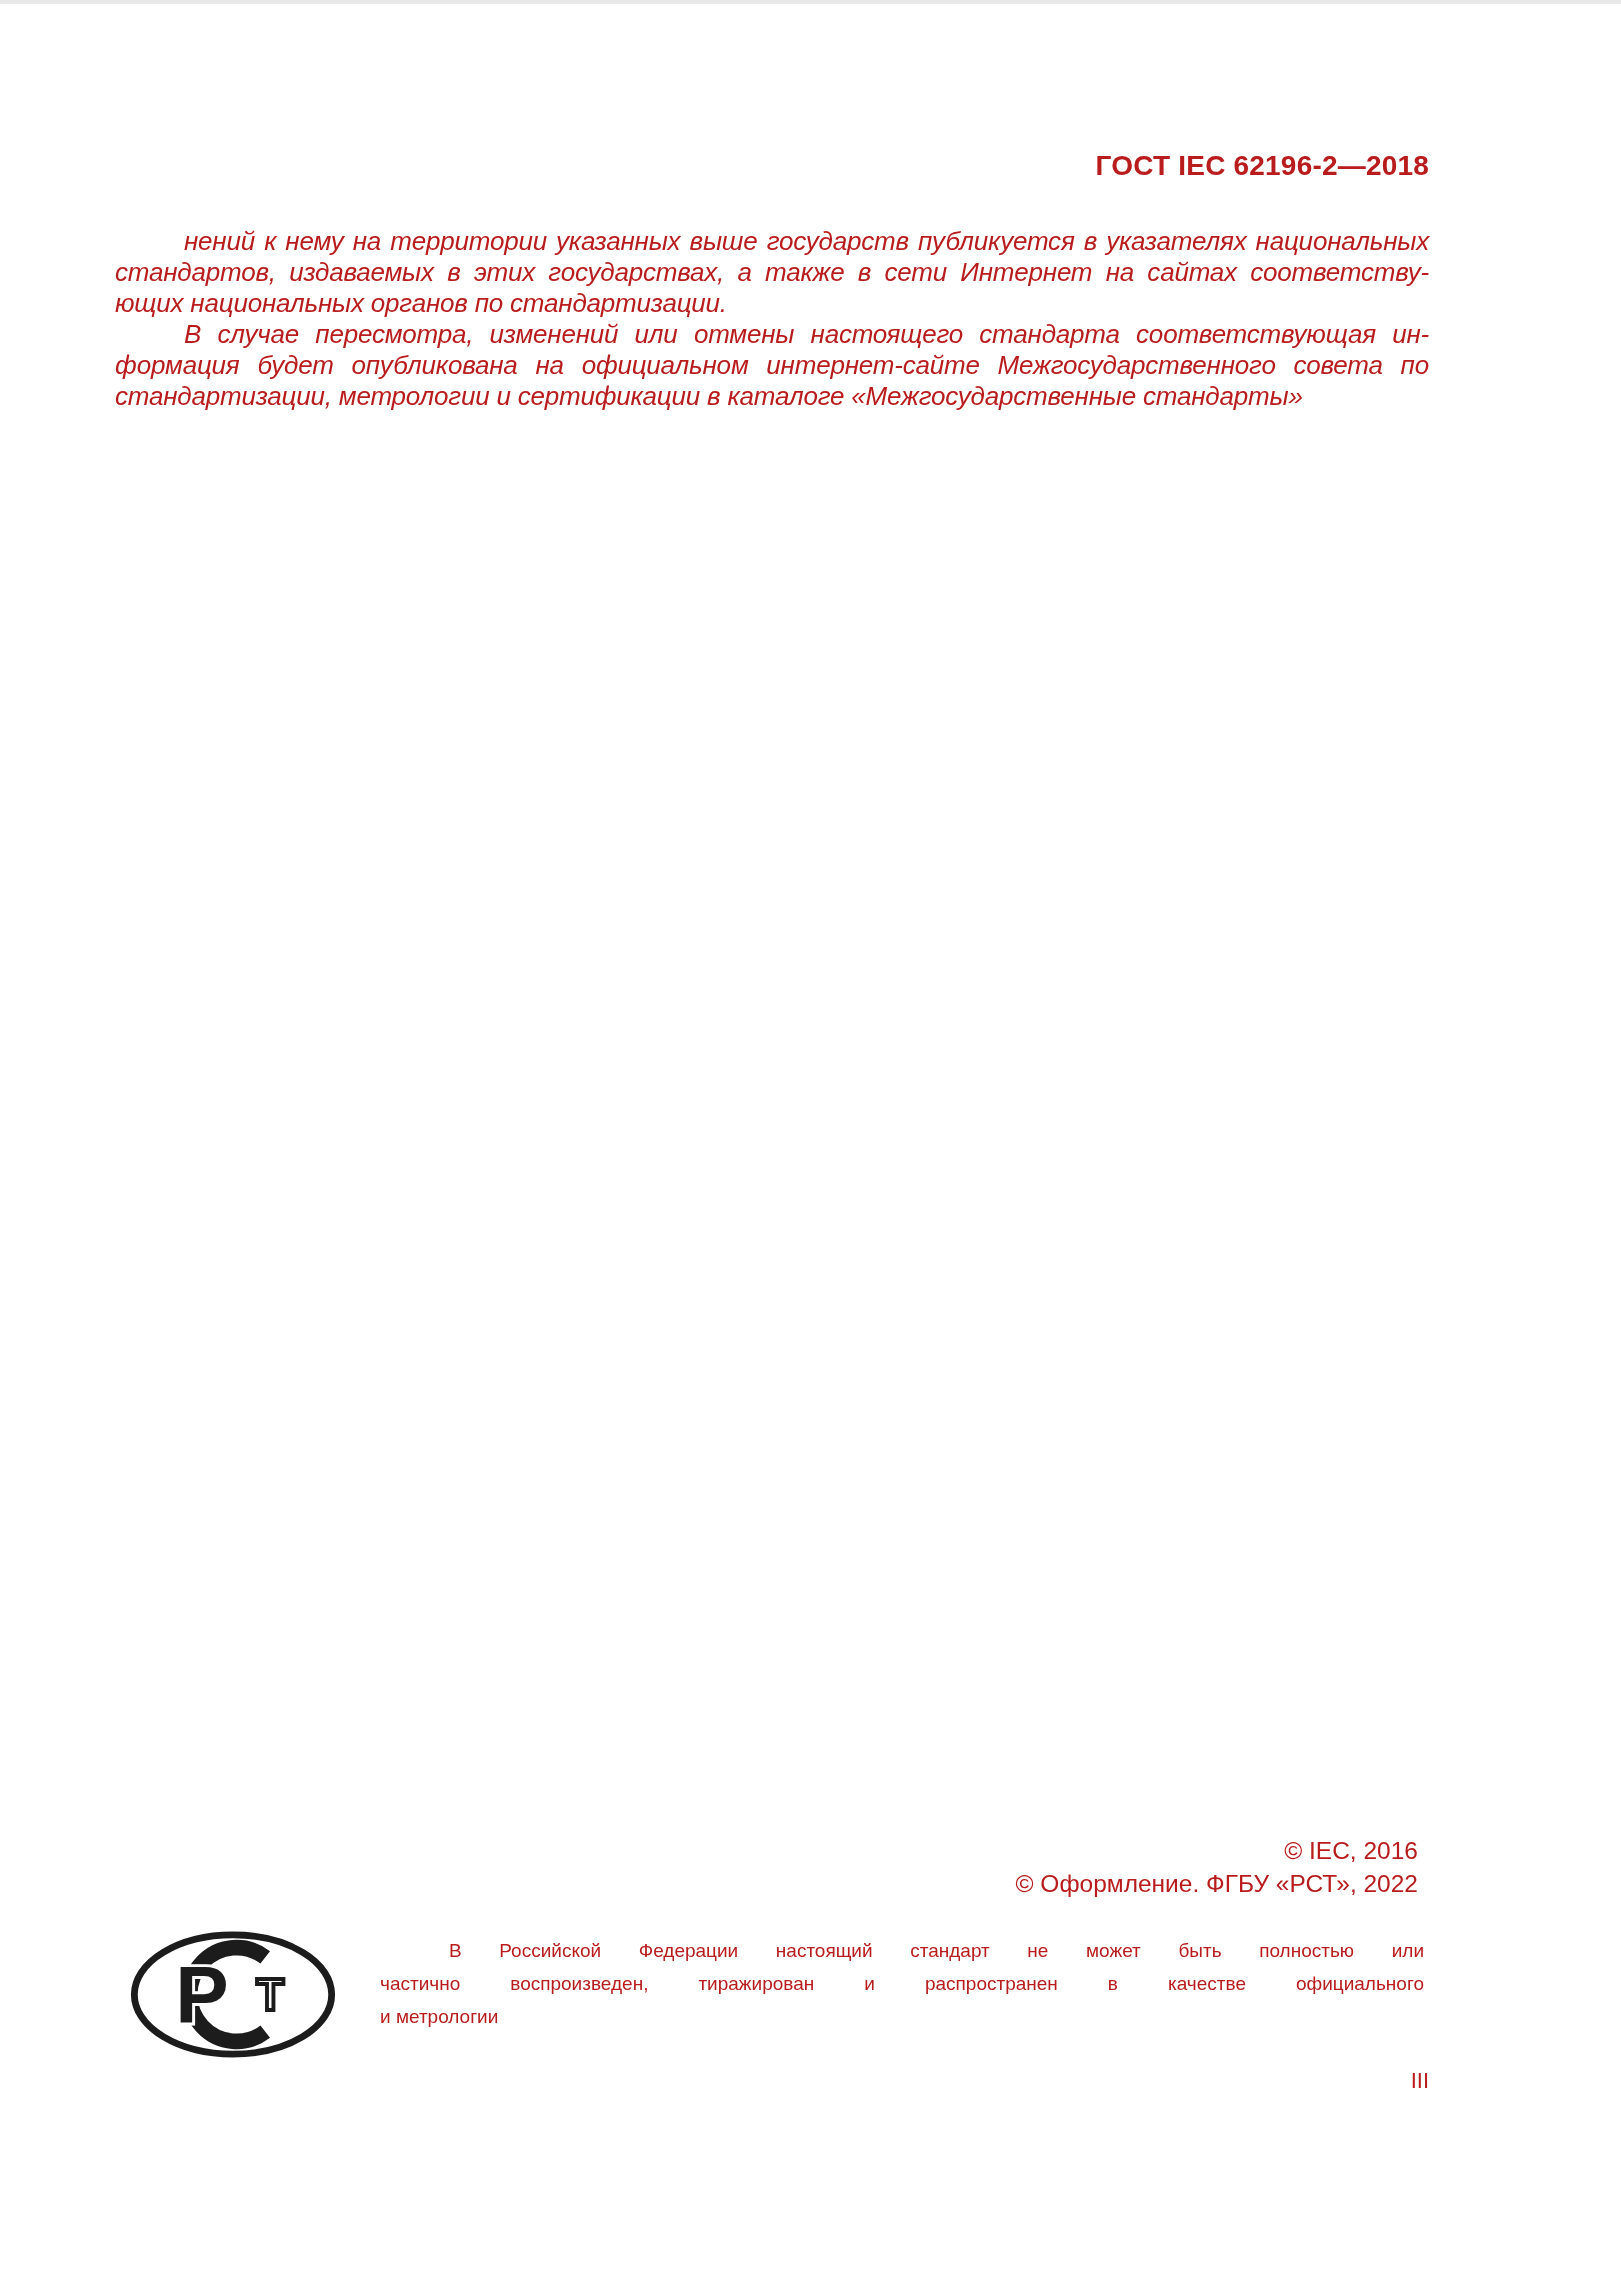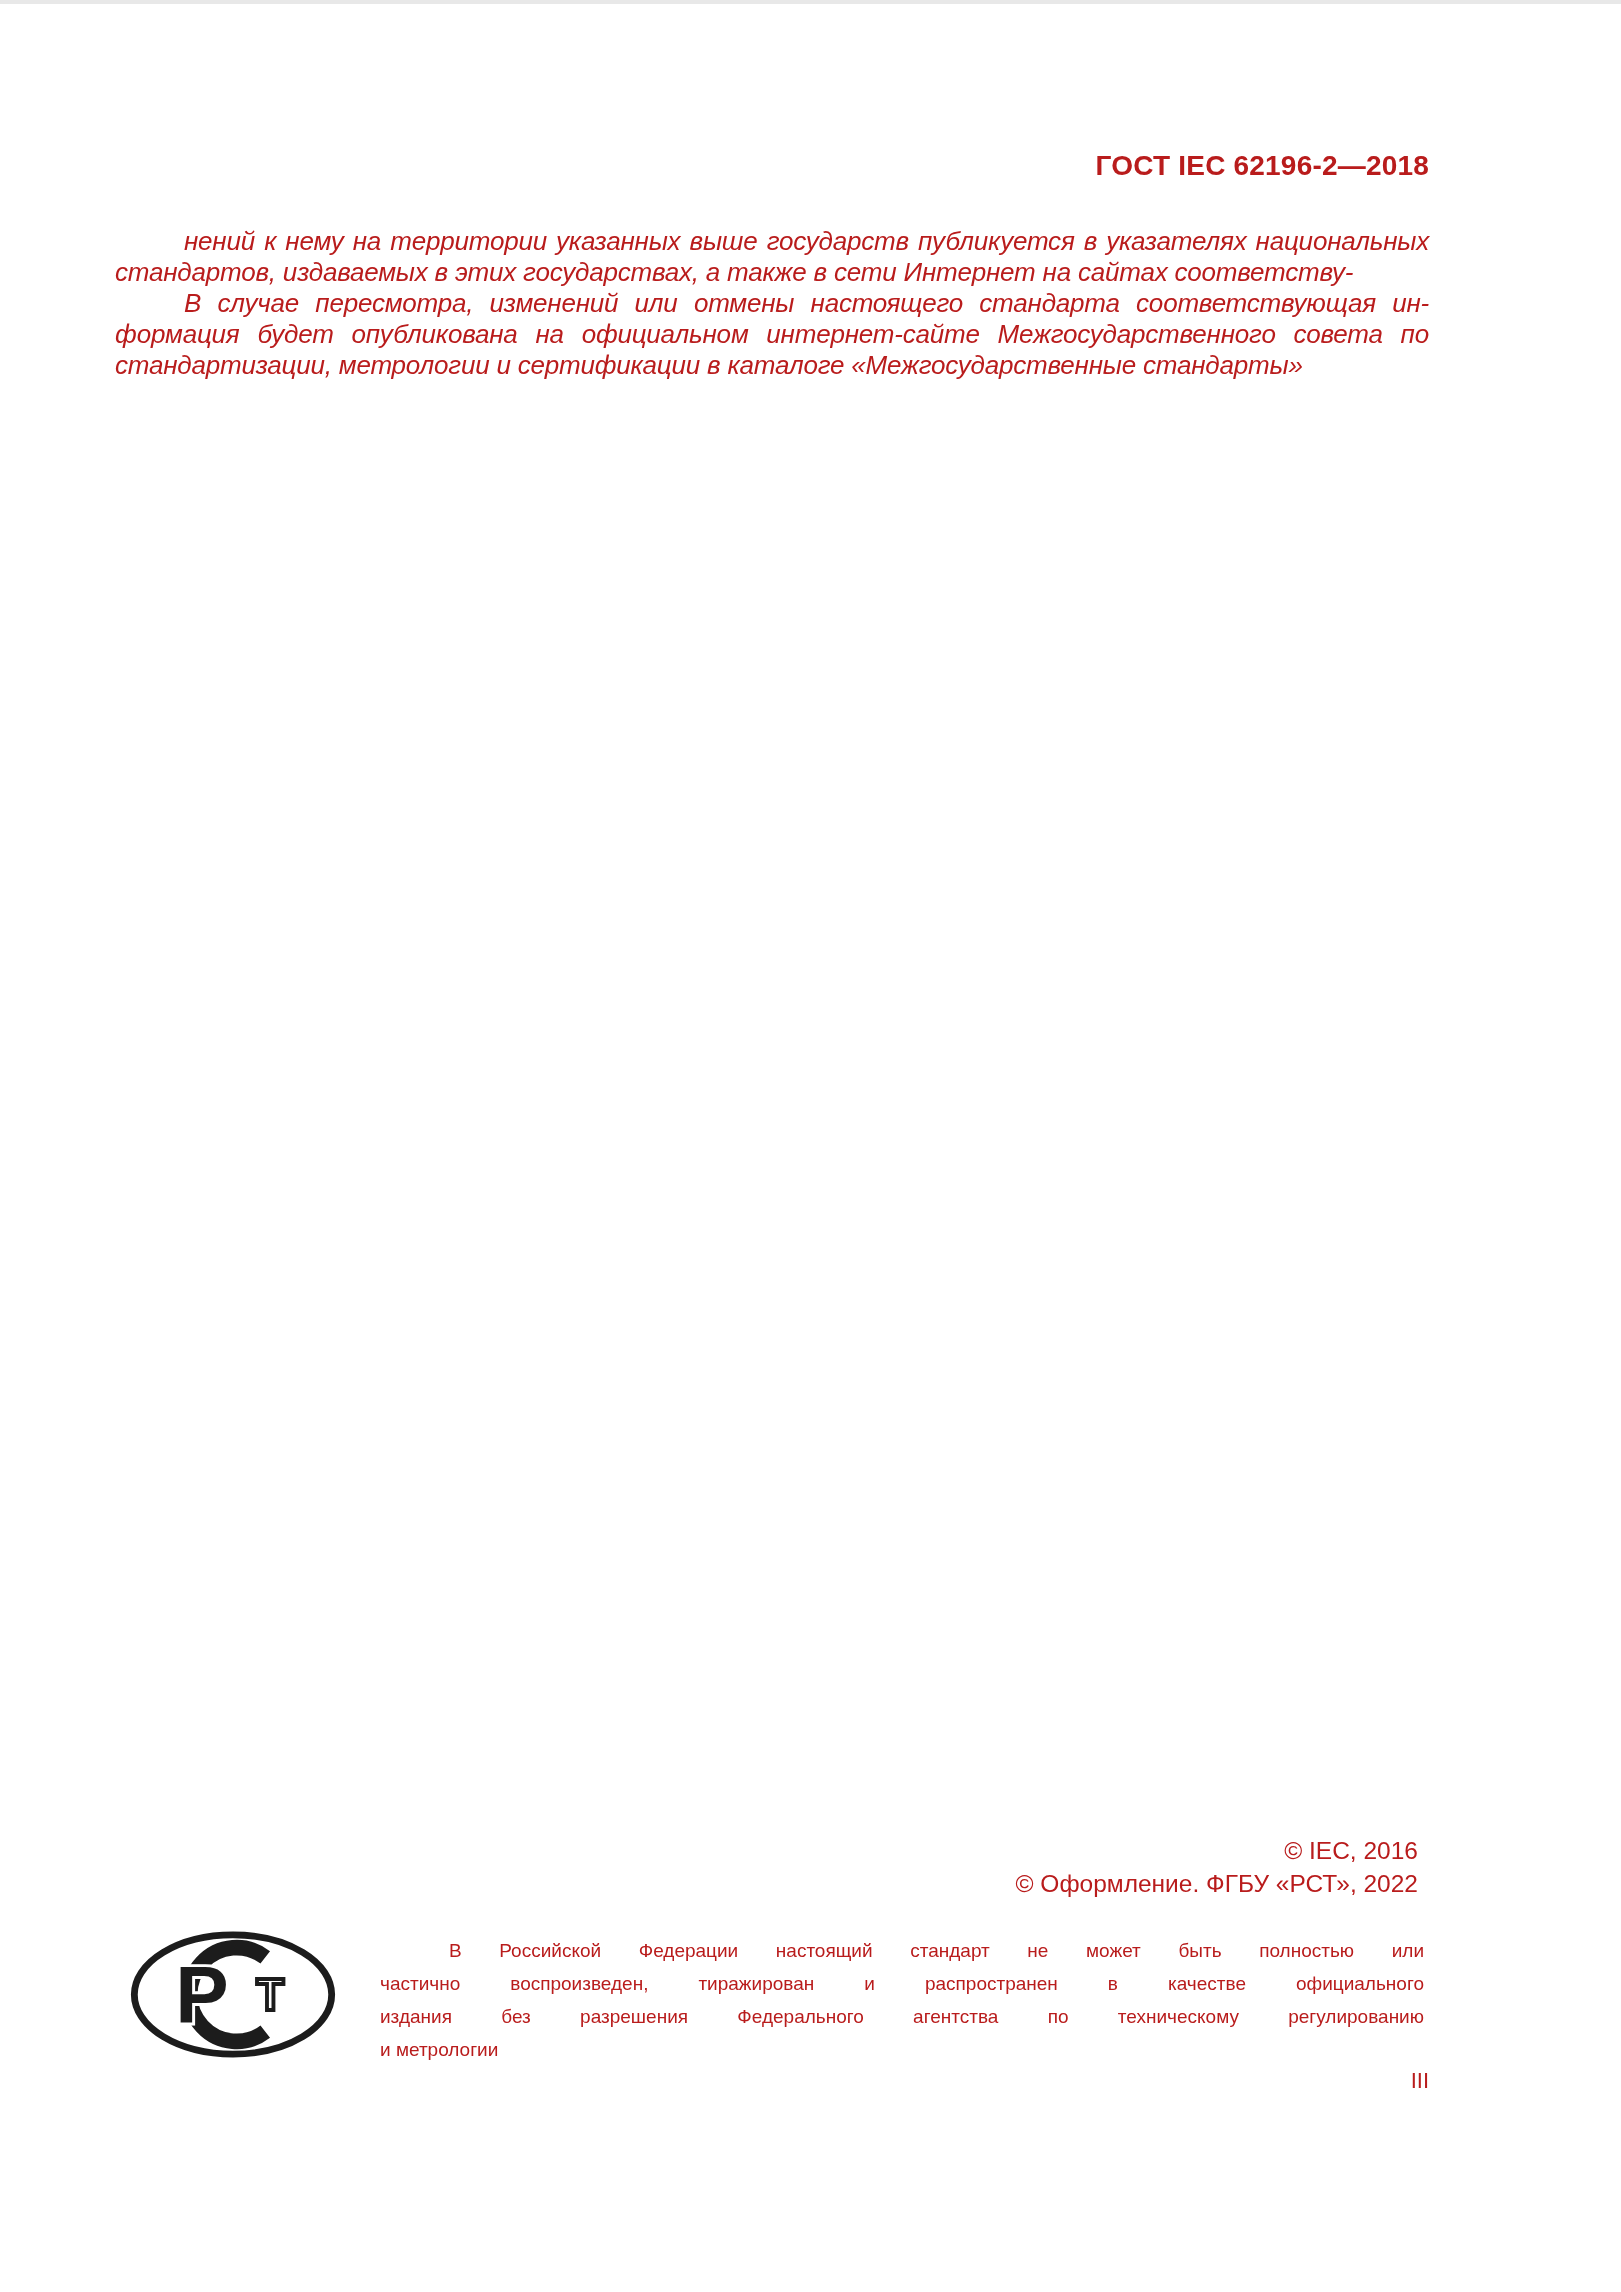--- a/index.html
+++ b/index.html
@@ -78,20 +78,21 @@
 <body>
 
 <div class="page">
 
   <div class="doc-header">ГОСТ IEC 62196-2—2018</div>
 
   <div class="intro">
     <div class="jpara">
         <div class="tline">нений к нему на территории указанных выше государств публикуется в указателях национальных</div>
         <div class="tline">стандартов, издаваемых в этих государствах, а также в сети Интернет на сайтах соответству-</div>
+        <div class="tline">ющих национальных органов по стандартизации.</div>
       </div>
     <div class="jpara">
         <div class="tline">В случае пересмотра, изменений или отмены настоящего стандарта соответствующая ин-</div>
         <div class="tline">формация будет опубликована на официальном интернет-сайте Межгосударственного совета по</div>
         <div class="tline">стандартизации, метрологии и сертификации в каталоге «Межгосударственные стандарты»</div>
       </div>
   </div>
 
   <div class="copyright">
       <div class="tline">© IEC, 2016</div>
@@ -101,20 +102,19 @@
   <svg class="logo" viewBox="0 0 210 130">
     <ellipse cx="105" cy="65" rx="101" ry="61" fill="none" stroke="#1c1c1c" stroke-width="7"></ellipse>
     <path d="M 138 27 A 48 48 0 1 0 138 103" fill="none" stroke="#1c1c1c" stroke-width="16"></path>
     <text x="46" y="93" font-size="82" font-weight="bold" fill="#1c1c1c" stroke="#ffffff" stroke-width="6" paint-order="stroke" font-family="Liberation Sans, sans-serif">Р</text>
     <text x="129" y="81" font-size="46" font-weight="bold" fill="#ffffff" stroke="#1c1c1c" stroke-width="4" font-family="Liberation Sans, sans-serif">Т</text>
   </svg>
 
   <div class="disclaimer jpara">
       <div class="tline">В Российской Федерации настоящий стандарт не может быть полностью или</div>
       <div class="tline">частично воспроизведен, тиражирован и распространен в качестве официального</div>
-      <div class="tline">издания без разрешения Федерального агентства по техническому регулированию</div>
       <div class="tline">и метрологии</div>
     </div>
 
   <div class="page-number">III</div>
 
 </div>
 
 
 </body></html>

